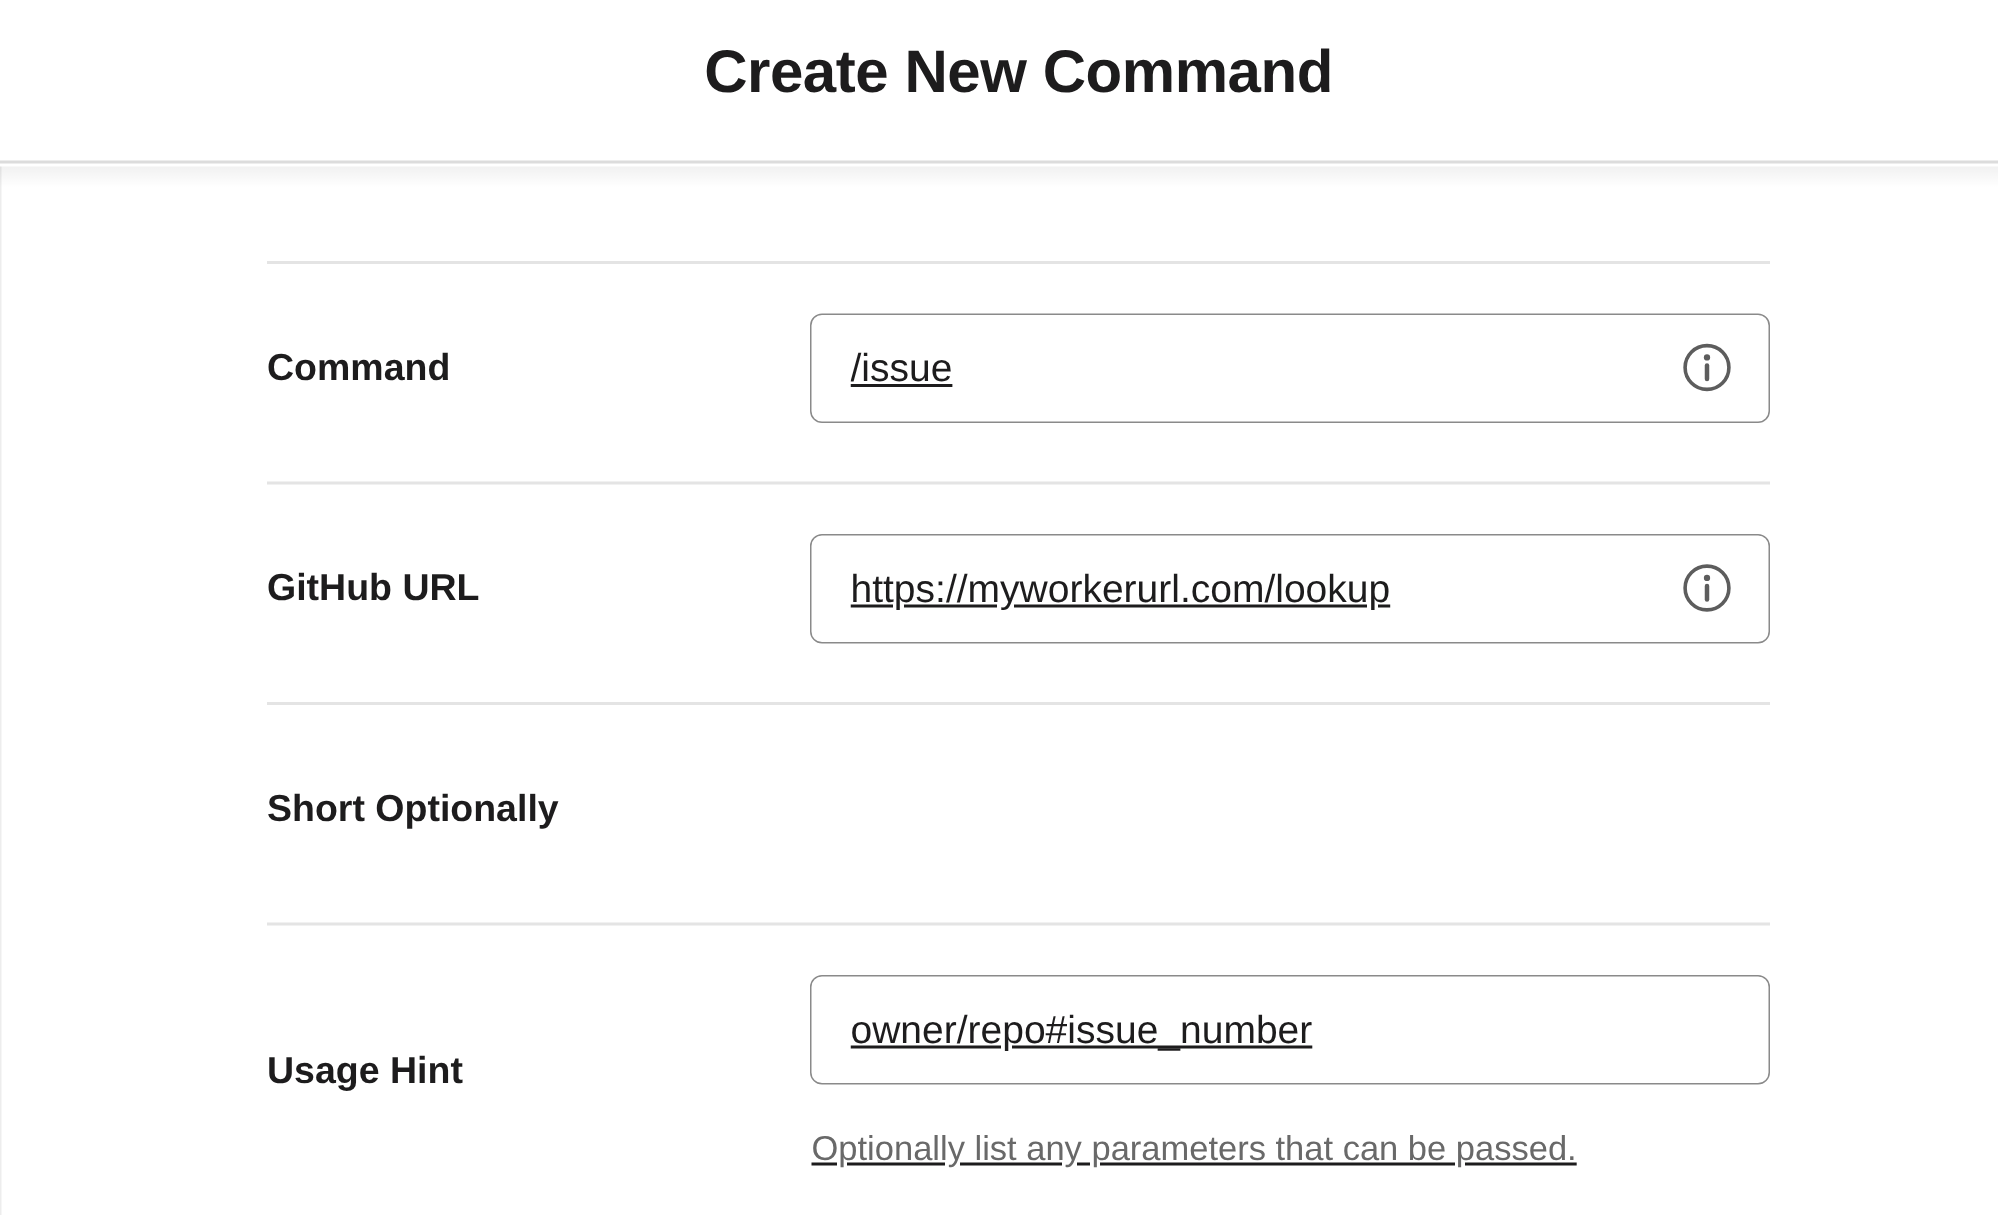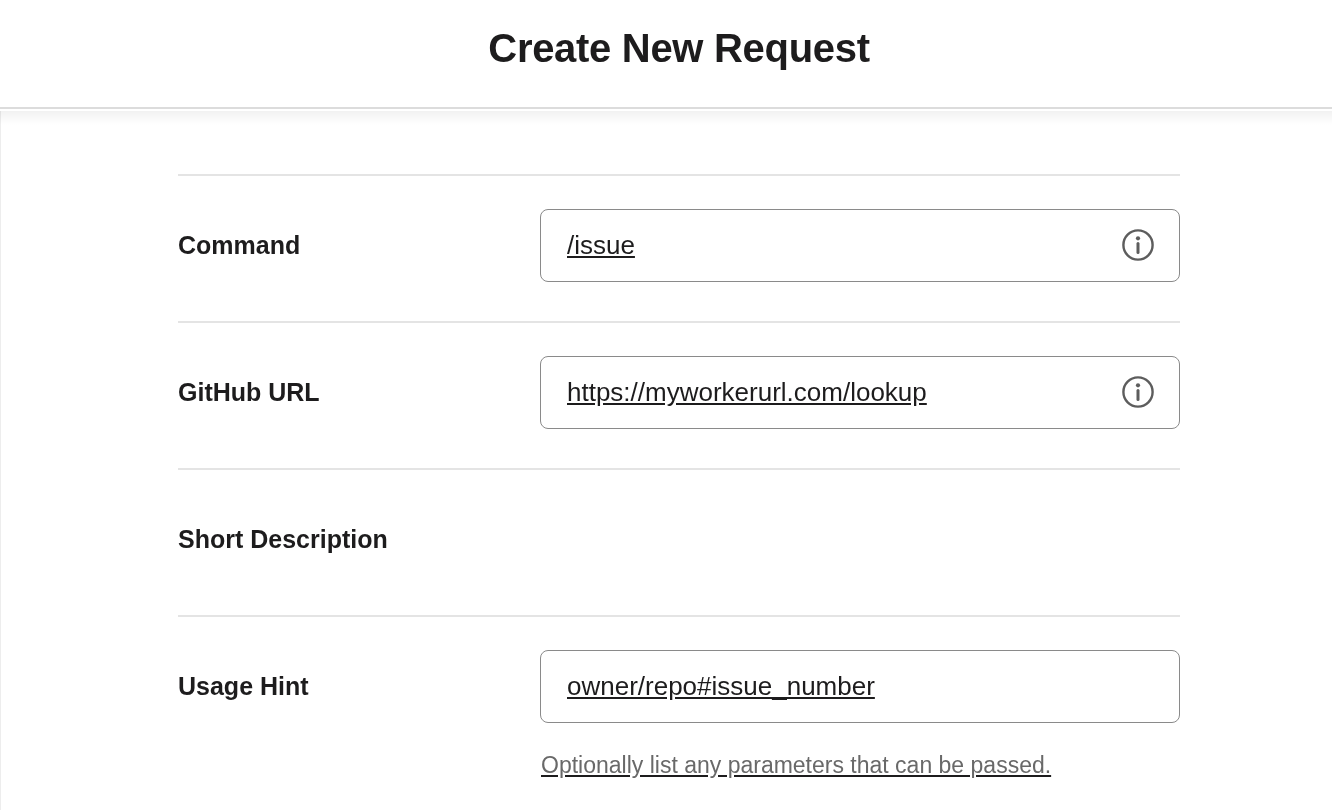--- a/index.html
+++ b/index.html
@@ -51,20 +51,21 @@
     background: #ededed;
   }
   .form-container {
     margin: 65px 0 0 178px;
     width: 1002px;
   }
   .form-row {
     display: flex;
     border-top: 2px solid #e4e4e4;
     padding: 33px 0 39px 0;
+    align-items: center;
   }
   .form-row.last {
     padding-bottom: 28px;
   }
   .label-col {
     width: 362px;
     flex: none;
   }
   .field-label {
     display: block;
@@ -109,21 +110,21 @@
     font-size: 23px;
     line-height: 28px;
     color: #696969;
   }
 </style>
 </head>
 <body>
 
 <header class="page-header">
   <div class="title-wrap">
-    <h1 class="page-title">Create New Request</h1>
+    <h1 class="page-title">Create New Command</h1>
   </div>
 </header>
 <div class="header-shadow"></div>
 <div class="left-edge-line"></div>
 
 <main class="form-container">
 
   <div class="form-row">
     <div class="label-col">
       <span class="field-label">Command</span>
@@ -151,21 +152,21 @@
           <circle cx="17" cy="17" r="14.6" fill="none" stroke="#5d5d5d" stroke-width="2.4"></circle>
           <circle cx="17" cy="10.3" r="2.1" fill="#5d5d5d"></circle>
           <line x1="17" y1="15.6" x2="17" y2="24.6" stroke="#5d5d5d" stroke-width="3" stroke-linecap="round"></line>
         </svg>
       </span>
     </div>
   </div>
 
   <div class="form-row">
     <div class="label-col">
-      <span class="field-label">Short Description</span>
+      <span class="field-label">Short Optionally</span>
     </div>
   </div>
 
   <div class="form-row last">
     <div class="label-col">
       <span class="field-label">Usage Hint</span>
     </div>
     <div class="input-col">
       <input type="text" class="text-input" value="owner/repo#issue_number" style="">
       <p class="help-text">Optionally list any parameters that can be passed.</p>

